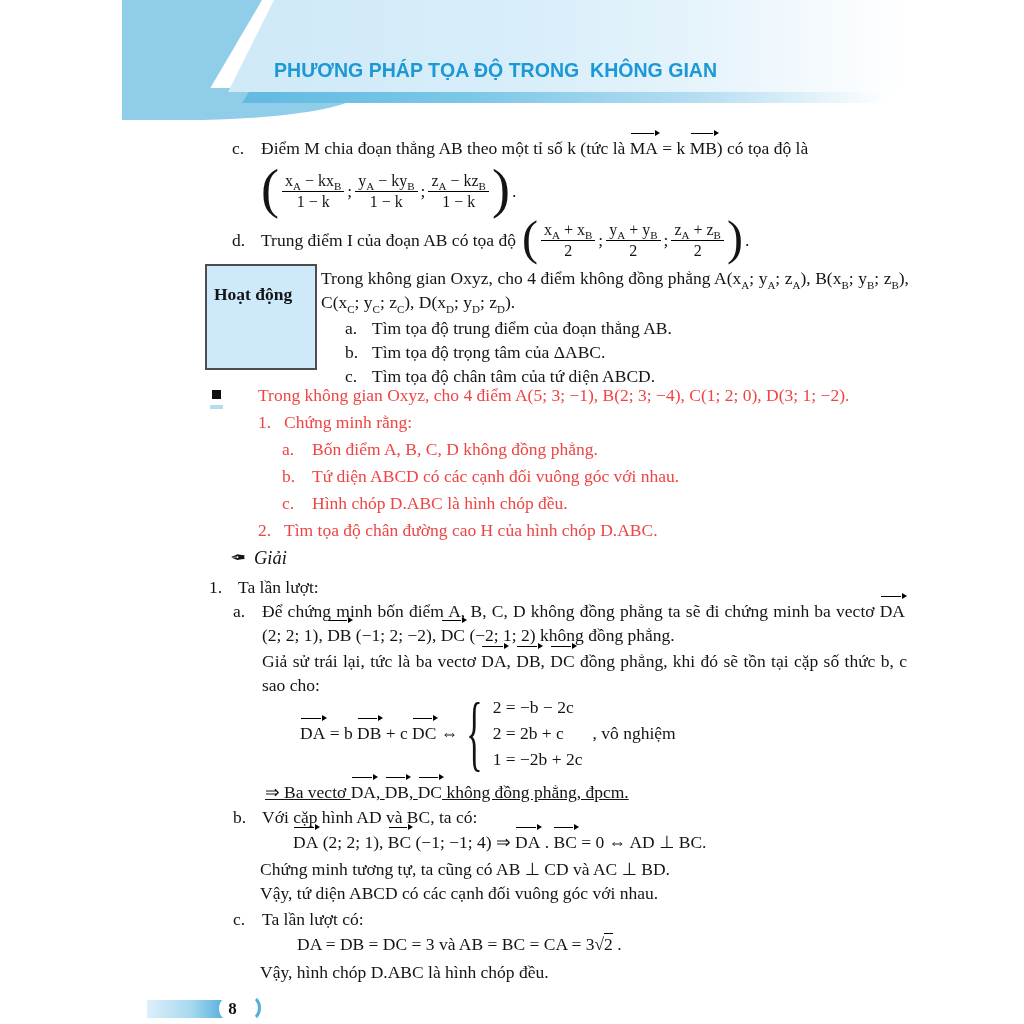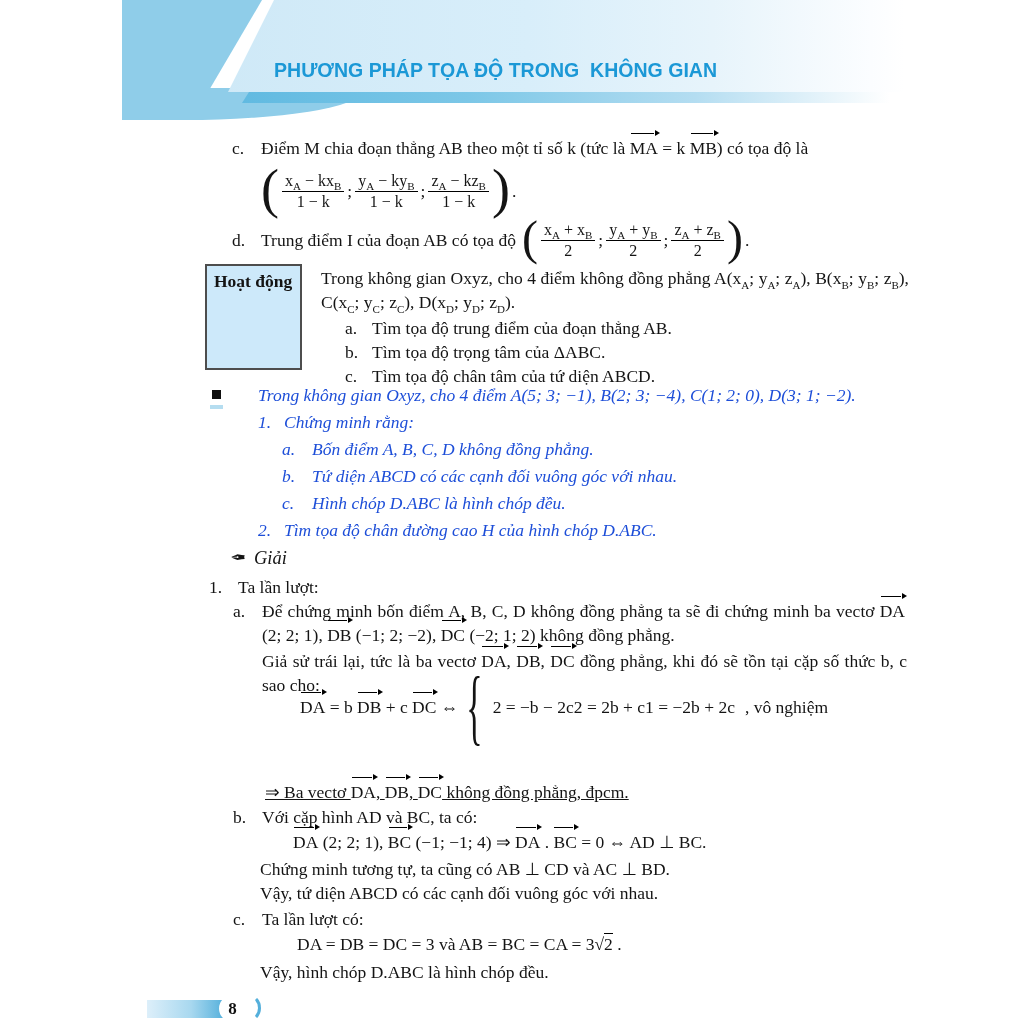--- a/index.html
+++ b/index.html
@@ -37,36 +37,36 @@
   .frac .num{display:block;border-bottom:1.4px solid #000;padding:0 3px 1px;}
   .frac .den{display:block;padding-top:1px;}
   .fr-line{display:inline-flex;align-items:center;gap:2px;}
   .bp{display:inline-block;font-size:54px;font-weight:400;line-height:1;transform:translateY(-2px);}
   .bp2{display:inline-block;font-size:48px;font-weight:400;line-height:1;transform:translateY(-2px);}
   .brace{display:inline-block;font-size:34px;transform:scaleY(2.5);margin:0 10px 0 8px;}
   .sqrt{white-space:nowrap;}
   .rad{border-top:1.4px solid #000;}
 
   
-  .act-label-box{position:absolute;left:0;top:0;width:97px;height:106px;background:#cde9fa;
-      border:2px solid #4d4d4d;box-sizing:border-box;padding:3px 0 0 7px;font-weight:bold;font-size:17.5px;}
+  .act-label-box{position:absolute;left:0;top:0;width:112px;height:106px;background:#cde9fa;
+      border:2px solid #4d4d4d;box-sizing:border-box;padding:16px 0 0 7px;font-weight:bold;font-size:17.5px;}
   .act-content{position:absolute;left:116px;top:2px;width:588px;}
   .act-items{margin-top:2px;margin-left:24px;}
 
   
-  .blue{color:#1d4ed8;font-style:italic;}
+  .blue{color:#ef4444;}
   .prob-line{line-height:27px;}
   .bullet-sq{position:absolute;left:2px;top:8px;width:9px;height:9px;background:#101010;}
   .bullet-bar{position:absolute;left:0;top:23px;width:13px;height:4px;background:#b5ddf0;}
 
   .giai{font-style:italic;font-size:18.5px;display:flex;align-items:center;gap:8px;}
   .pen-ic{display:inline-block;transform:scaleX(-1);font-style:normal;font-size:19px;}
 
   .eq-sys{display:flex;align-items:center;}
-  .eq-col{display:flex;line-height:26px;}
+  .eq-col{display:flex;flex-direction:column;line-height:26px;}
 
   
   .foot{position:absolute;left:25px;top:997px;height:30px;}
   .foot-bar{position:absolute;left:0;top:3px;width:80px;height:18px;
       background:linear-gradient(90deg,#ddeffa 0%,#a8d8ef 55%,#4fadda 100%);}
   .foot-circle{position:absolute;left:72px;top:-2px;width:27px;height:27px;border-radius:50%;
       background:#fff;text-align:center;line-height:27px;font-weight:bold;font-size:17px;color:#111;}
   .foot-arc{position:absolute;left:88px;top:-3px;width:26px;height:28px;border-radius:50%;
       border:3px solid transparent;border-right-color:#54afdb;box-sizing:border-box;}
 </style>

